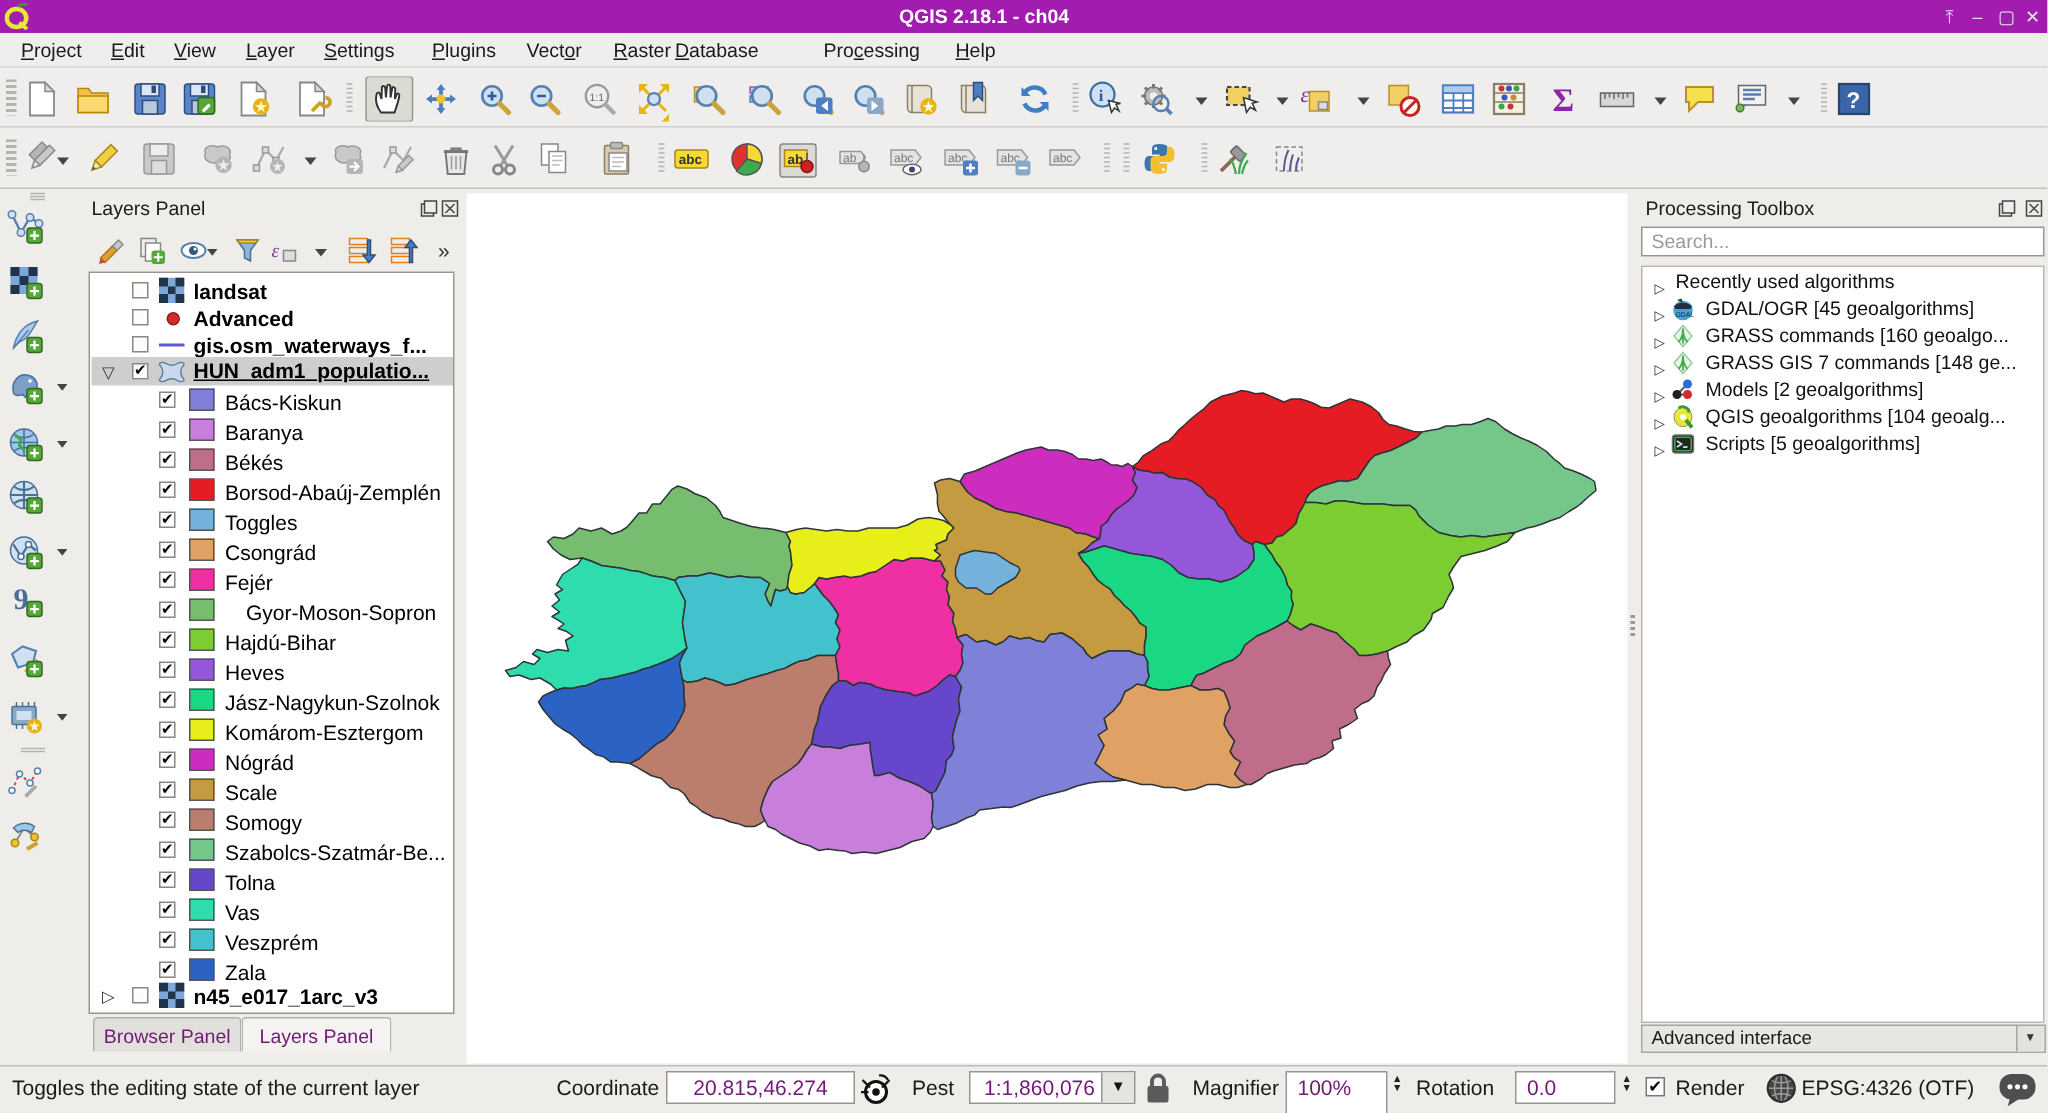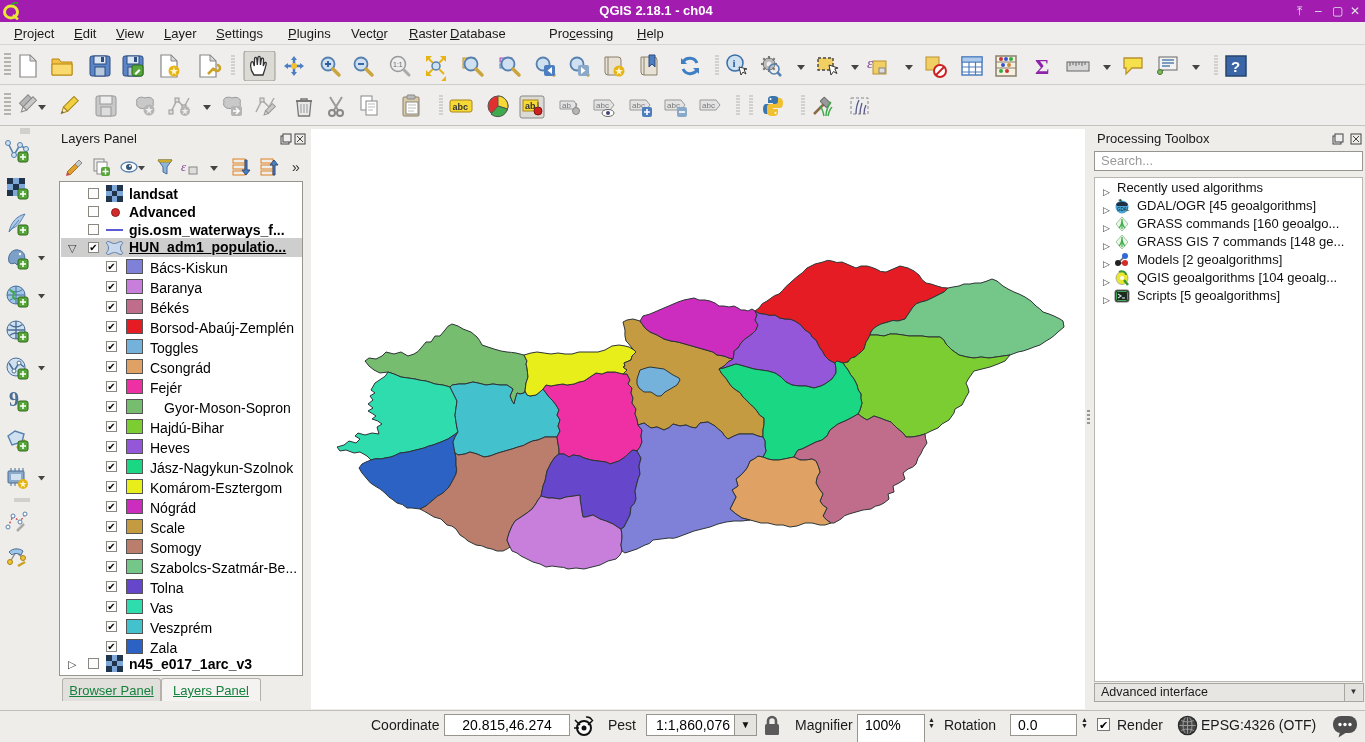--- a/index.html
+++ b/index.html
@@ -20,33 +20,33 @@
 .grip { width:7px; height:24px; background:repeating-linear-gradient(to bottom,#b5b3ae 0 2px,#efeeec 2px 4px); }
 
 #leftbar { left:0; top:127px; width:45px; height:582px; background:#eeedea; }
 #layerspanel { left:45px; top:127px; width:262px; height:582px; background:#eeedea; }
 #paneltitle { font-size:13px; color:#1a1a1a; }
 #layertree { left:59px; top:181px; width:244px; height:495px; background:#fff; border:1px solid #98948e; font-size:14px; }
 .cb { position:absolute; width:11px; height:11px; border:1px solid #8a8781; background:#fcfcfc; }
 .chip { position:absolute; width:17px; height:15px; border:1px solid #555; }
 .exp { position:absolute; font-size:9px; color:#333; }
 #tabs { left:45px; top:678px; width:262px; height:24px; }
-.tab { position:absolute; top:0; height:23px; font-size:13px; text-align:center; line-height:23px; color:#15803d; border:1px solid #b4b1aa; border-bottom:none; border-radius:3px 3px 0 0; background:#e2e0dc;text-decoration:underline; }
+.tab { position:absolute; top:0; height:23px; font-size:13px; text-align:center; line-height:23px; color:#701a75; border:1px solid #b4b1aa; border-bottom:none; border-radius:3px 3px 0 0; background:#e2e0dc; }
 .tab.active { background:#f4f3f1; }
 
 #mapcanvas { left:311px; top:129px; width:774px; height:580px; background:#fff; }
 
 #rightpanel { left:1093px; top:127px; width:272px; height:582px; background:#eeedea; }
 #searchbox { left:1094px; top:151px; width:269px; height:20px; background:#fff; border:1px solid #989590; font-size:13px; color:#9a9a9a; padding-left:6px; line-height:18px; }
 #ptree { left:1094px; top:177px; width:269px; height:505px; background:#fff; border:1px solid #b9b6b1; }
 .prow { position:absolute; height:18px; line-height:18px; font-size:13px; color:#111; white-space:nowrap; }
 #advbar { left:1094px; top:683px; width:270px; height:19px; background:#e8e6e2; border:1px solid #a9a6a0; font-size:12.5px; color:#1a1a1a; line-height:17px; padding-left:6px; }
 
 #statusbar { left:0; top:710px; width:1365px; height:32px; background:#eeedea; border-top:1px solid #c0beb9; font-size:14px; color:#1a1a1a; }
-.sbox { position:absolute; background:#fff; border:1px solid #989590; font-size:14px; color:#000000; }
+.sbox { position:absolute; background:#fff; border:1px solid #989590; font-size:14px; color:#701a75; }
 .slabel { position:absolute; top:6px; font-size:14px; color:#1a1a1a; }
 .spin { position:absolute; font-size:7px; color:#222; line-height:6px; }
 </style>
 </head>
 <body>
 
 <div class="abs" id="titlebar">
   <div id="titletext" style="width:1312px">QGIS 2.18.1 - ch04</div>
   <svg class="abs" style="left:3px;top:2px" width="17" height="18" viewBox="0 0 17 18">
       <ellipse cx="8" cy="10" rx="6.5" ry="6" fill="none" stroke="#e8e832" stroke-width="3"></ellipse>
@@ -803,20 +803,21 @@
         <path d="M8 10 L11 10" stroke="#cde" stroke-width="1.2"></path>
       </svg>
       <span style="position:absolute;left:42px">Scripts [5 geoalgorithms]</span>
     </div>
 </div>
 <div class="abs" id="advbar">Advanced interface
   <div class="abs" style="right:1px;top:0px;width:18px;height:17px;background:#e4e2de;border-left:1px solid #a9a6a0;text-align:center;font-size:8px;line-height:16px;color:#333">▼</div>
 </div>
 
 <div class="abs" id="statusbar">
+  <div class="slabel" style="left:8px">Toggles the editing state of the current layer</div>
   <div class="slabel" style="left:371px">Coordinate</div>
   <div class="sbox" style="left:444px;top:3px;width:126px;height:22px;text-align:center;line-height:20px">20.815,46.274</div>
   <svg class="abs" style="left:571px;top:3px" width="26" height="24" viewBox="0 0 26 24">
       <circle cx="13" cy="14" r="7" fill="#fff" stroke="#111" stroke-width="2"></circle>
       <circle cx="13" cy="14" r="2.5" fill="#111"></circle>
       <path d="M4 6 L9 11 M17 11 L22 6 M3 14 L8 14" stroke="#111" stroke-width="1.5"></path>
       <path d="M15 3 a6 6 0 0 1 6 3" stroke="#111" fill="none" stroke-width="1.5"></path>
     </svg>
   <div class="slabel" style="left:608px">Pest</div>
   <div class="sbox" style="left:646px;top:3px;width:111px;height:22px;line-height:20px;padding-left:9px">1:1,860,076</div>

